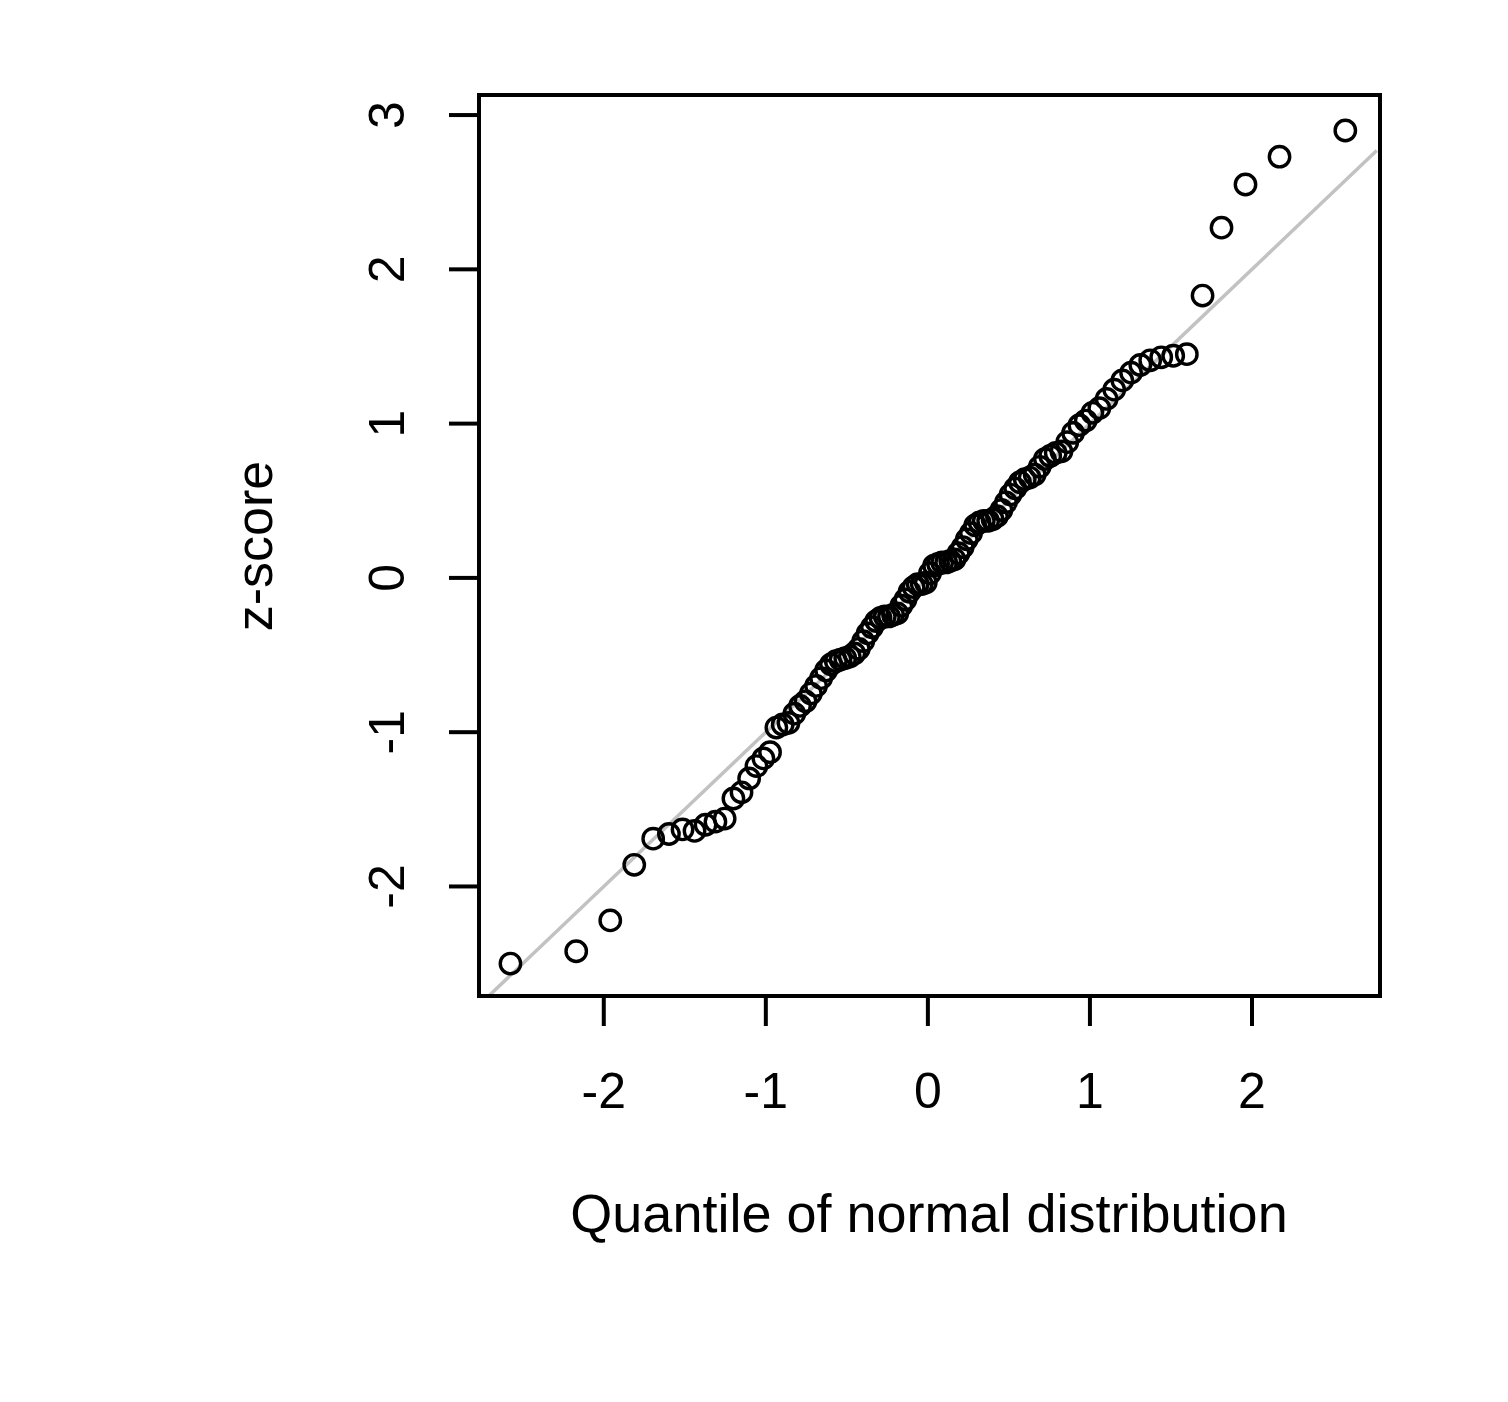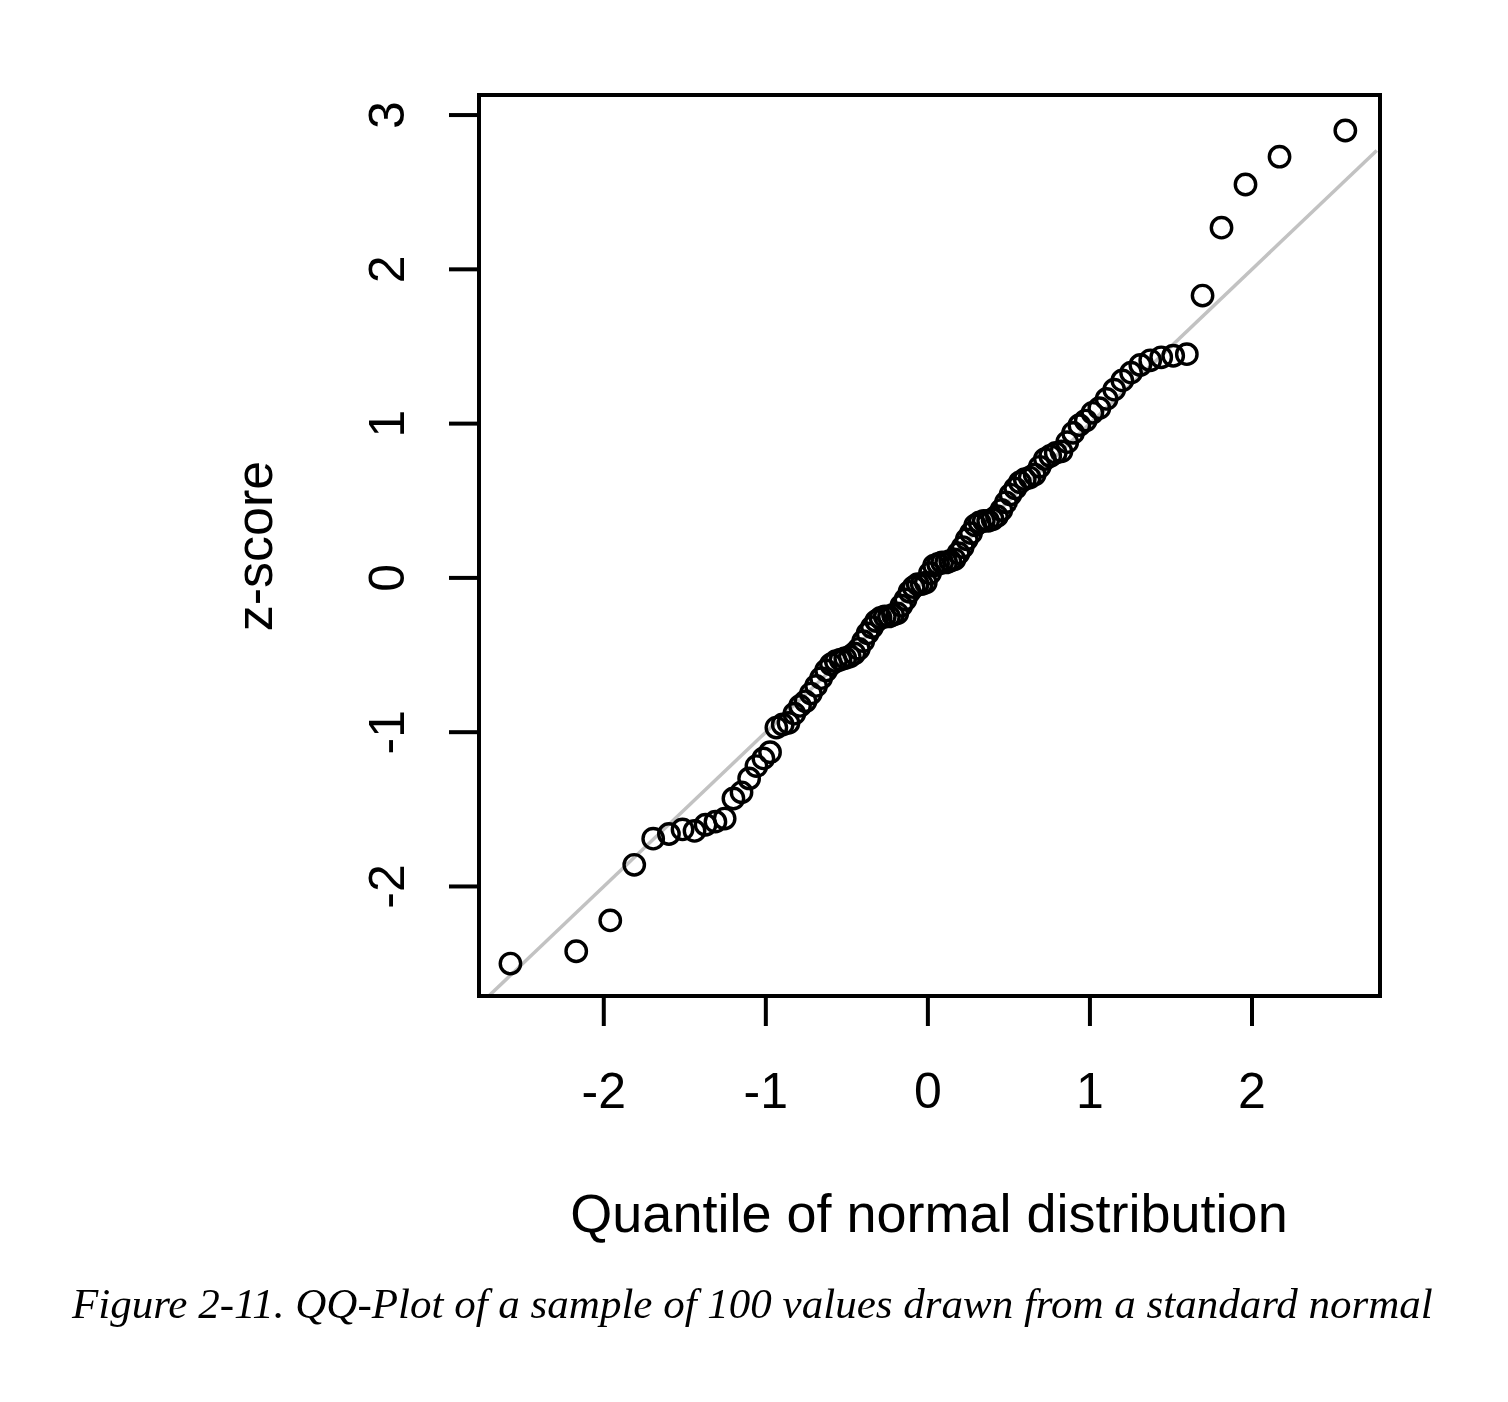--- a/index.html
+++ b/index.html
@@ -183,16 +183,15 @@
       </g>
 
     <rect x="479" y="95" width="901" height="901" fill="none" stroke="#000000" stroke-width="4"></rect>
 
     <text class="axis-label y-axis-label" transform="translate(272 546) rotate(-90)" text-anchor="middle">z-score</text>
 
     <text class="axis-label" x="929" y="1232" text-anchor="middle">Quantile of normal distribution</text>
   </svg>
 
   <div class="caption">
-    <div>Figure 2-11. QQ-Plot of a sample of 100 values drawn from a standard normal</div>
   </div>
 
 </div>
 
 </body></html>

